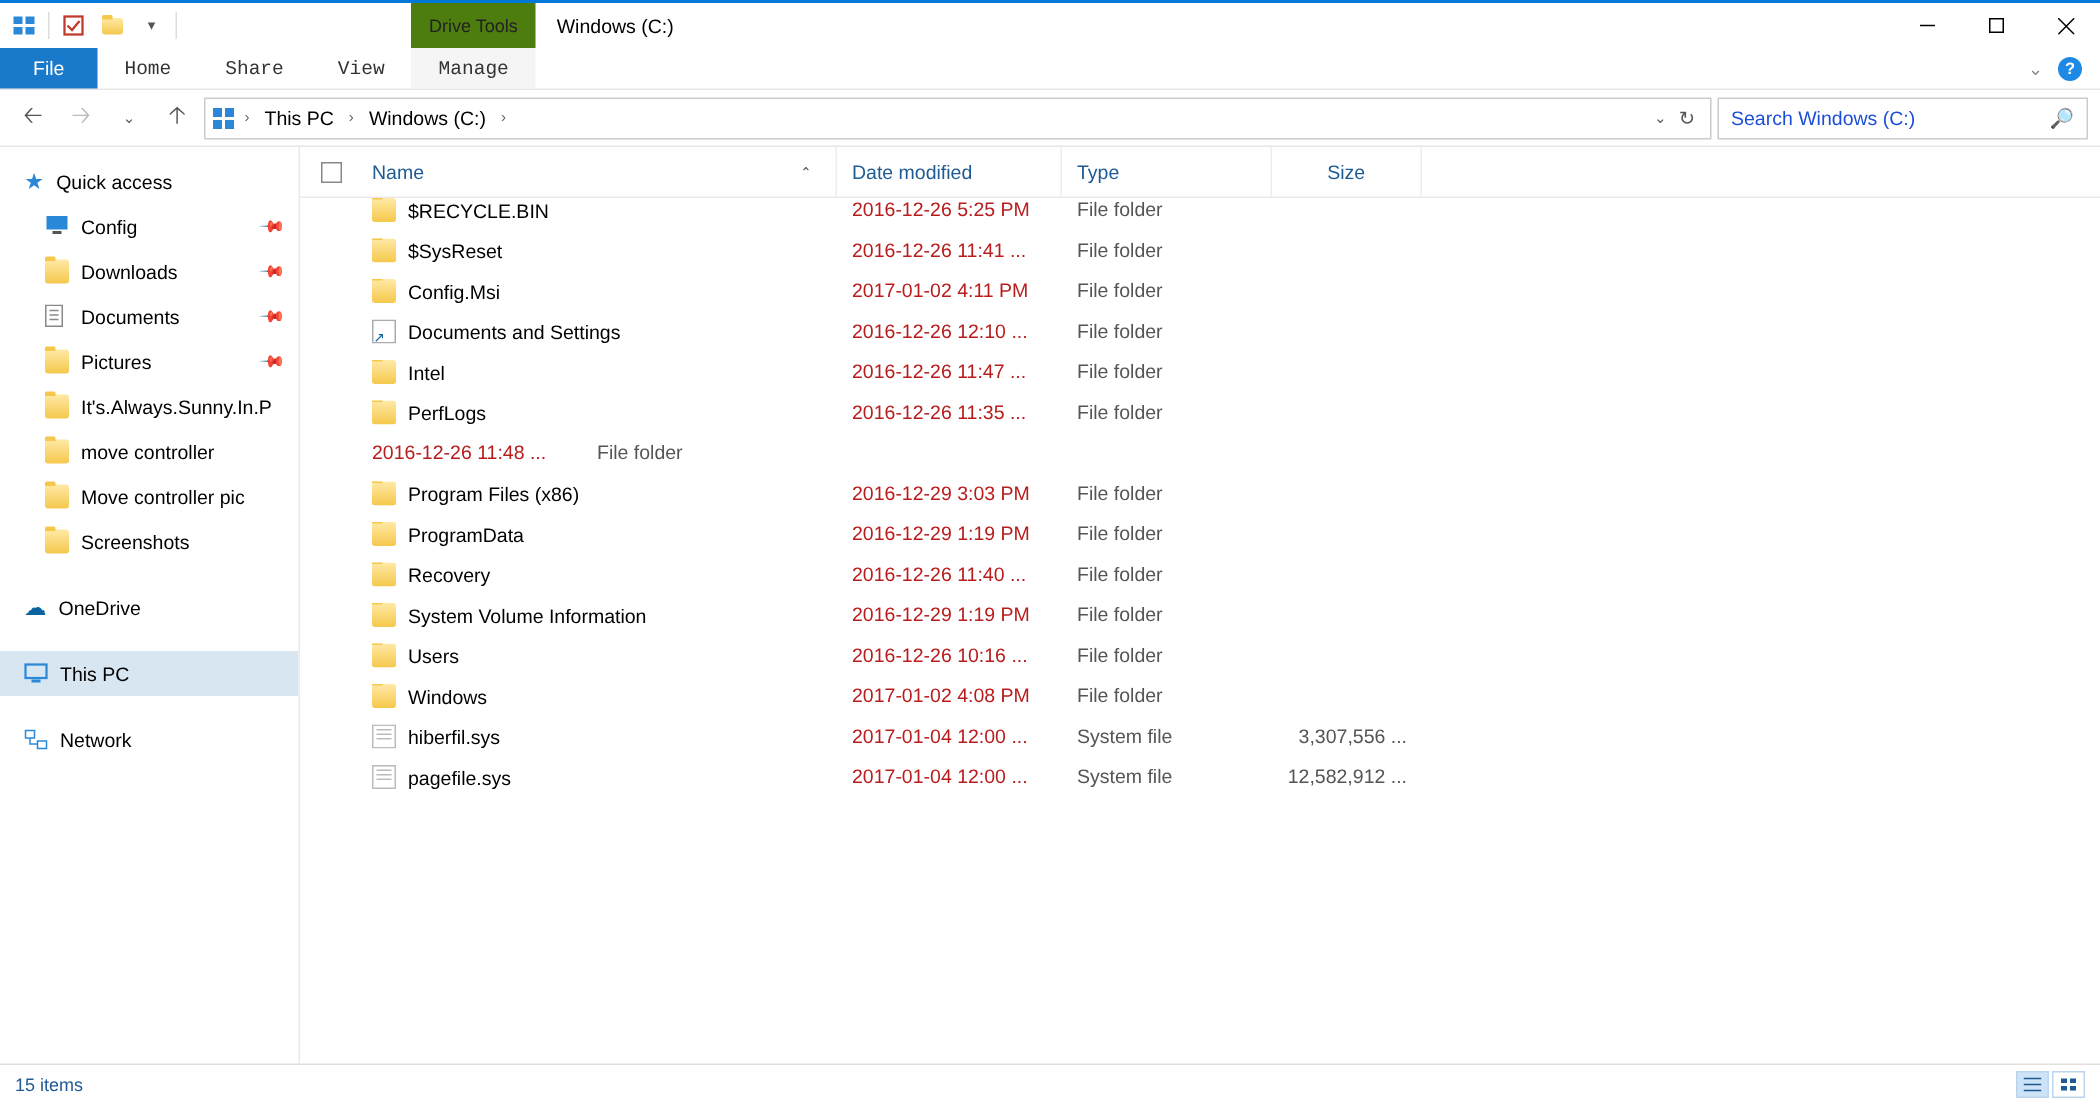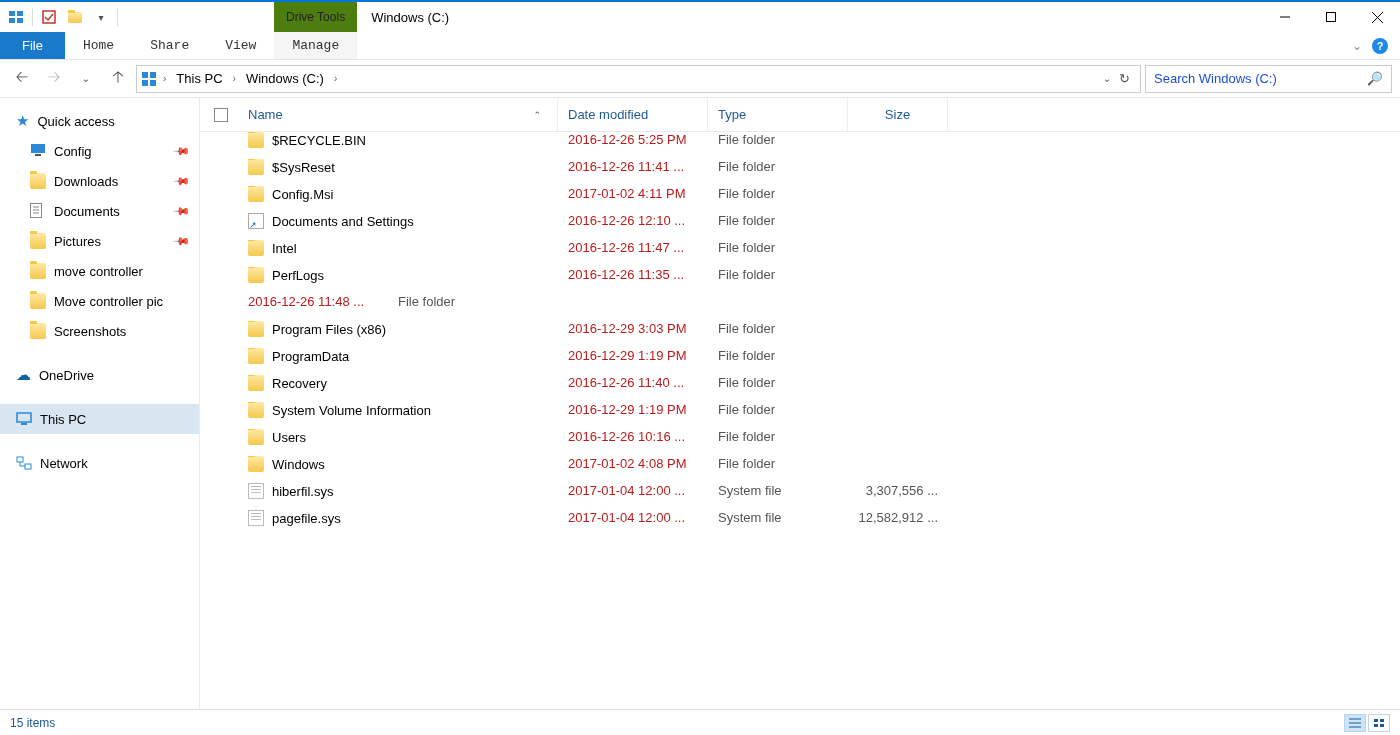--- a/index.html
+++ b/index.html
@@ -198,20 +198,24 @@
             <span>Documents</span>
             <span class="pin">📌</span>
           </div>
           <div class="side-item">
             <span class="side-ico folder-ico"></span>
             <span>Pictures</span>
             <span class="pin">📌</span>
           </div>
           <div class="side-item">
             <span class="side-ico folder-ico"></span>
+            <span>It's.Always.Sunny.In.P</span>
+          </div>
+          <div class="side-item">
+            <span class="side-ico folder-ico"></span>
             <span>move controller</span>
           </div>
           <div class="side-item">
             <span class="side-ico folder-ico"></span>
             <span>Move controller pic</span>
           </div>
           <div class="side-item">
             <span class="side-ico folder-ico"></span>
             <span>Screenshots</span>
           </div>

